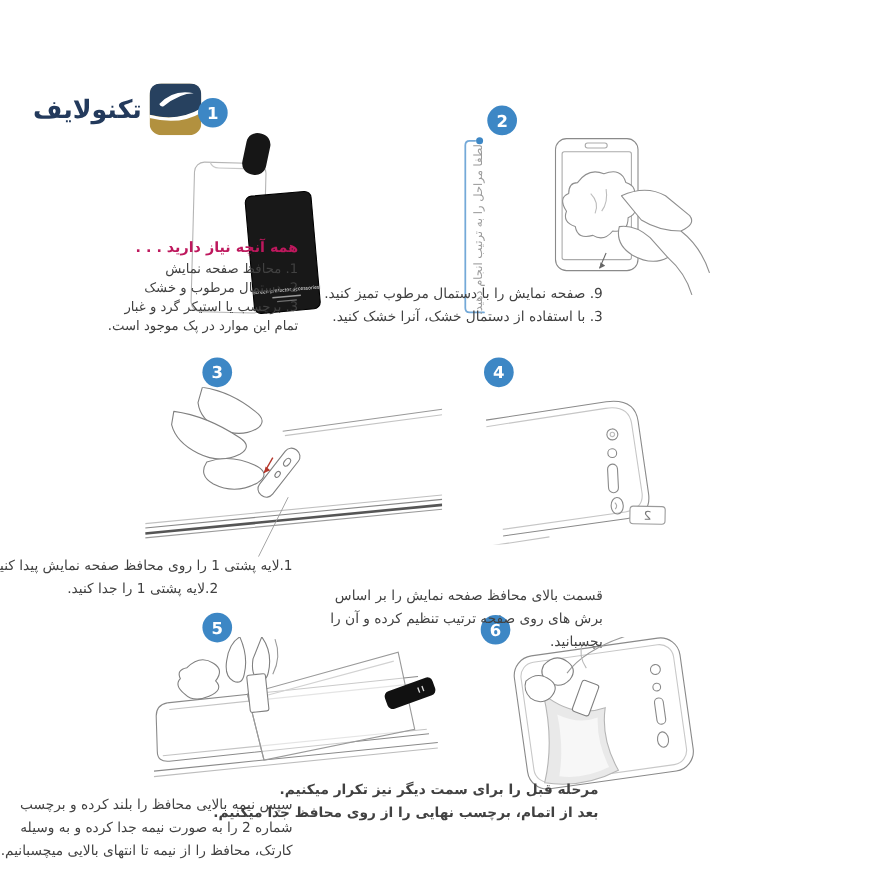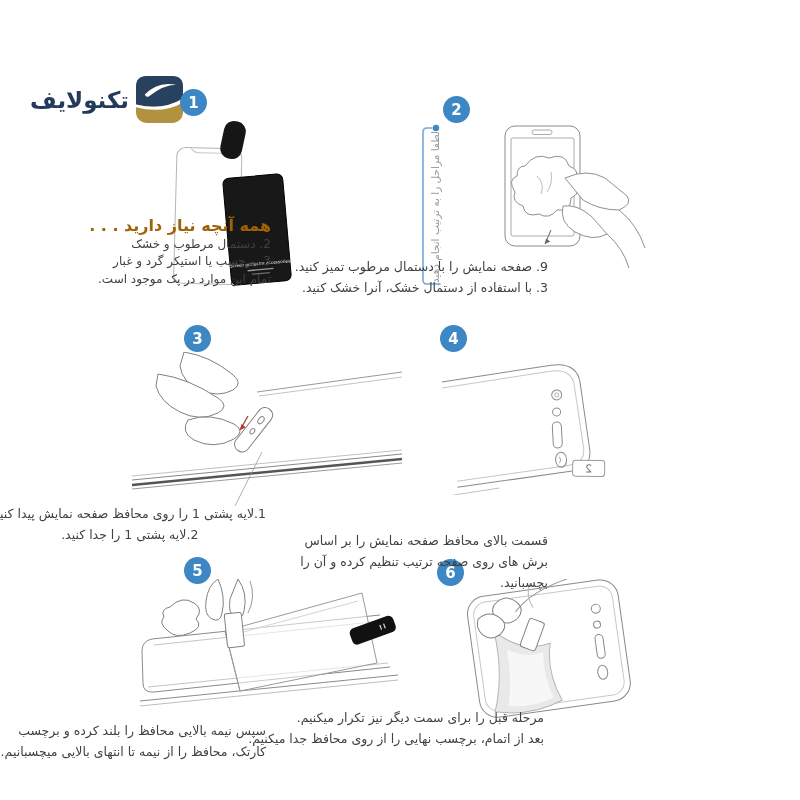--- a/index.html
+++ b/index.html
@@ -7,21 +7,21 @@
             font-family:"DejaVu Sans", sans-serif;margin-top:36px; }
 
   
   .badge { position:absolute; width:27px; height:27px; border-radius:50%;
            background:#3d87c5; color:#fff; font-size:15px; font-weight:bold;
            display:flex; align-items:center; justify-content:center; }
 
   
   .txt { position:absolute; direction:rtl; text-align:right; color:#414141;
          font-size:12.5px; line-height:21px; white-space:nowrap; }
-  .txt .hd { color:#a16207; font-weight:bold; font-size:16px; margin-bottom:1px; }
+  .txt .hd { color:#be185d; font-weight:bold; font-size:13px; margin-bottom:1px; }
   .txt.t1 { line-height:17.5px; font-size:12px; }
 
   
   .logo { position:absolute; left:30px; top:40px; display:flex; align-items:center; gap:7px; }
   .logo-text { color:#233a5c; font-weight:bold; font-size:23px; direction:rtl; }
 
   
   .vnote { position:absolute; left:429px; top:95px; width:15px; height:160px; }
   .vnote > div { position:absolute; left:0; top:0; width:160px; height:15px;
                  transform:rotate(-90deg) translateX(-160px); transform-origin:0 0;
@@ -209,20 +209,21 @@
           <path d="M 40 30 Q 52 22 62 32 Q 70 40 60 48 Q 50 54 42 46 Q 36 38 40 30 Z"></path>
         </g>
         <path d="M 150 0 Q 100 6 78 28" stroke="#9a9a9a"></path>
         <path d="M 96 2 Q 90 14 96 26" stroke="#b9b9b9"></path>
       </g>
     </svg>
   </div>
 
   <div class="txt t1" style="right:405px; top:181px;">
     <div class="hd">همه آنچه نیاز دارید . . .</div>
+    <div>1. محافظ صفحه نمایش</div>
     <div>2. دستمال مرطوب و خشک</div>
     <div>3. برچسب یا استیکر گرد و غبار</div>
     <div>تمام این موارد در پک موجود است.</div>
   </div>
 
   <div class="txt" style="right:128px; top:220px;">
     <div>9. صفحه نمایش را با دستمال مرطوب تمیز کنید.</div>
     <div>3. با استفاده از دستمال خشک، آنرا خشک کنید.</div>
   </div>
 
@@ -232,21 +233,22 @@
   </div>
 
   <div class="txt" style="right:128px; top:494px;">
     <div>قسمت بالای محافظ صفحه نمایش را بر اساس</div>
     <div>برش های روی صفحه ترتیب تنظیم کرده و آن را</div>
     <div>بچسبانید.</div>
   </div>
 
   <div class="txt" style="right:410px; top:684px;">
     <div>سپس نیمه بالایی محافظ را بلند کرده و برچسب</div>
+    <div>شماره 2 را به صورت نیمه جدا کرده و به وسیله</div>
     <div>کارتک، محافظ را از نیمه تا انتهای بالایی میچسبانیم.</div>
   </div>
 
-  <div class="txt" style="right:132px; top:671px;">
+  <div class="txt" style="right:132px; top:671px;font-weight:bold;">
     <div>مرحله قبل را برای سمت دیگر نیز تکرار میکنیم.</div>
     <div>بعد از اتمام، برچسب نهایی را از روی محافظ جدا میکنیم.</div>
   </div>
 
 </div>
 
 </body></html>

